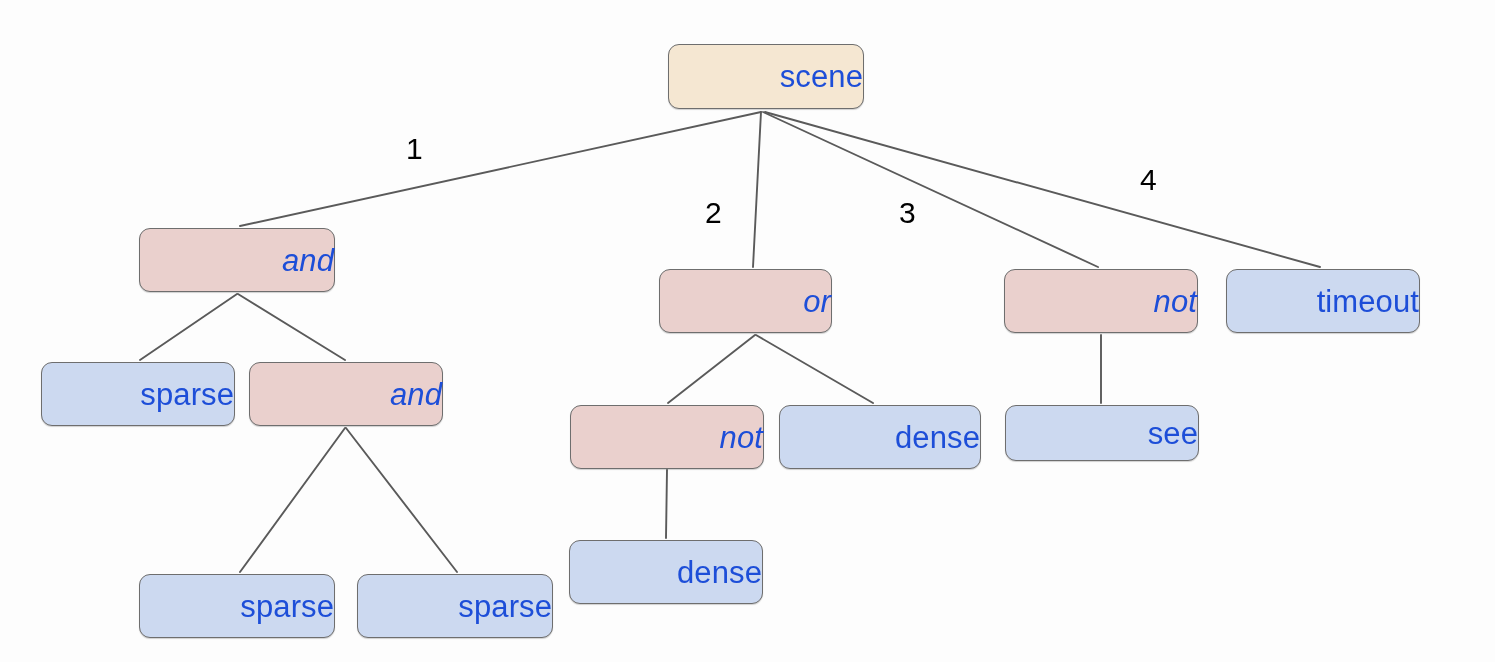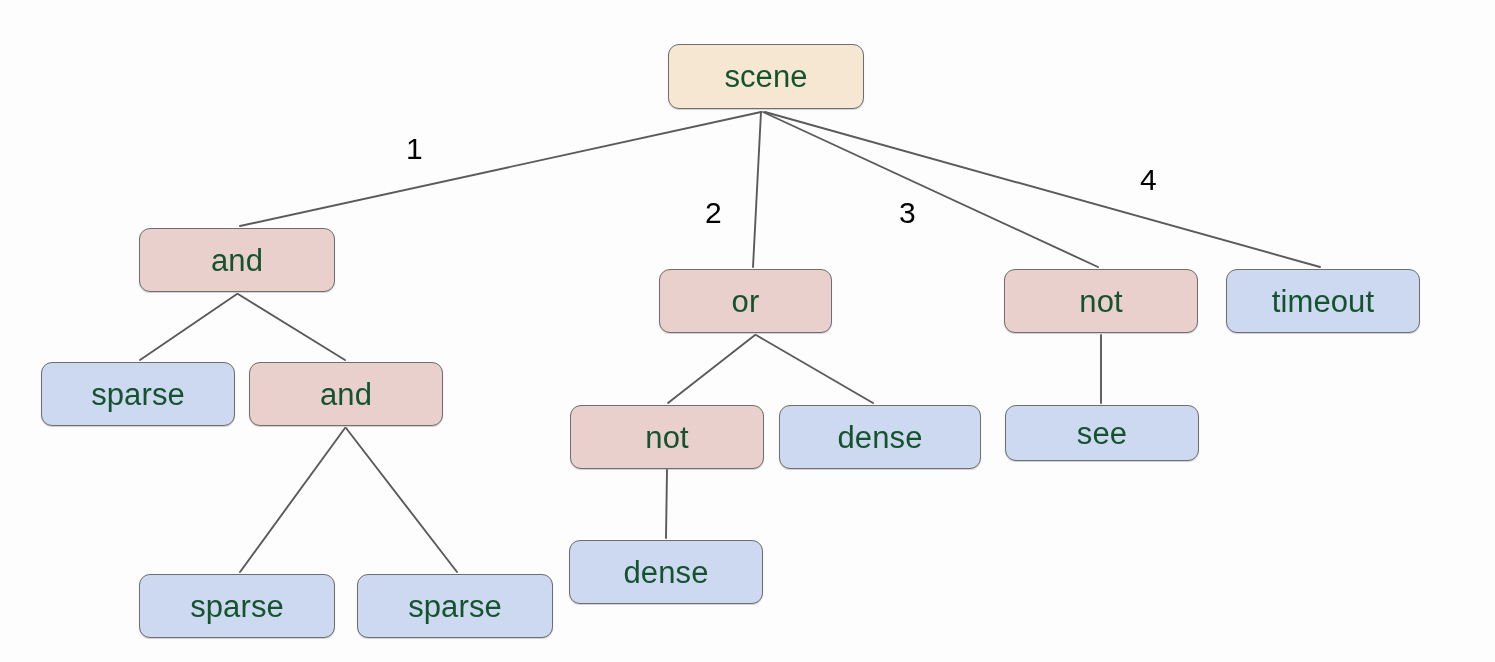--- a/index.html
+++ b/index.html
@@ -26,30 +26,30 @@
     height: 662px;
     pointer-events: none;
   }
   .node {
     position: absolute;
     box-sizing: border-box;
     border: 1.6px solid #6e6e6e;
     border-radius: 11px;
     display: flex;
     align-items: center;
-    justify-content: center;
-    color: #14532d;
+    justify-content: flex-end;
+    color: #1d4ed8;
     font-size: 31px;
     line-height: 1;
     letter-spacing: 0.1px;
     white-space: nowrap;
     box-shadow: 0 1px 1px rgba(0,0,0,0.18);
   }
   .node-root   { background: #f5e7d2; }
-  .node-op     { background: #ead0cd; }
+  .node-op     { background: #ead0cd; font-style: italic; }
   .node-leaf   { background: #ccd9f0; }
   .edge-label {
     position: absolute;
     color: #000000;
     font-size: 30px;
     line-height: 1;
     white-space: nowrap;
   }
 </style>
 </head>

